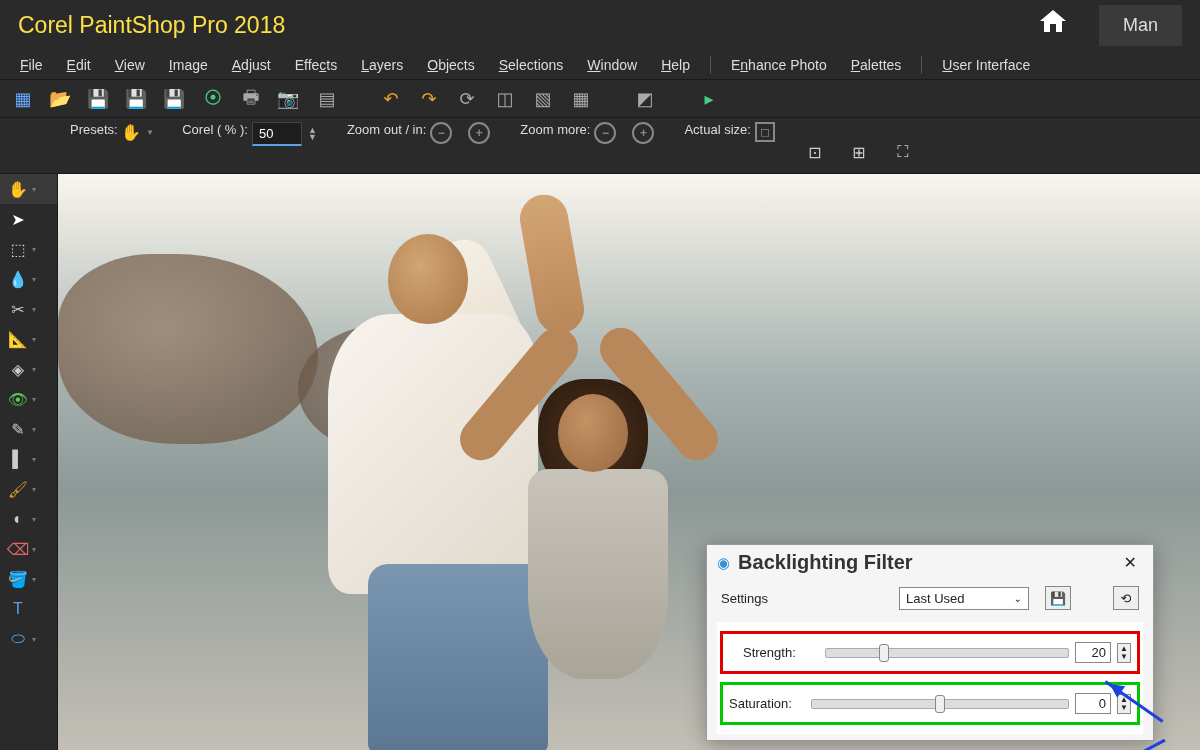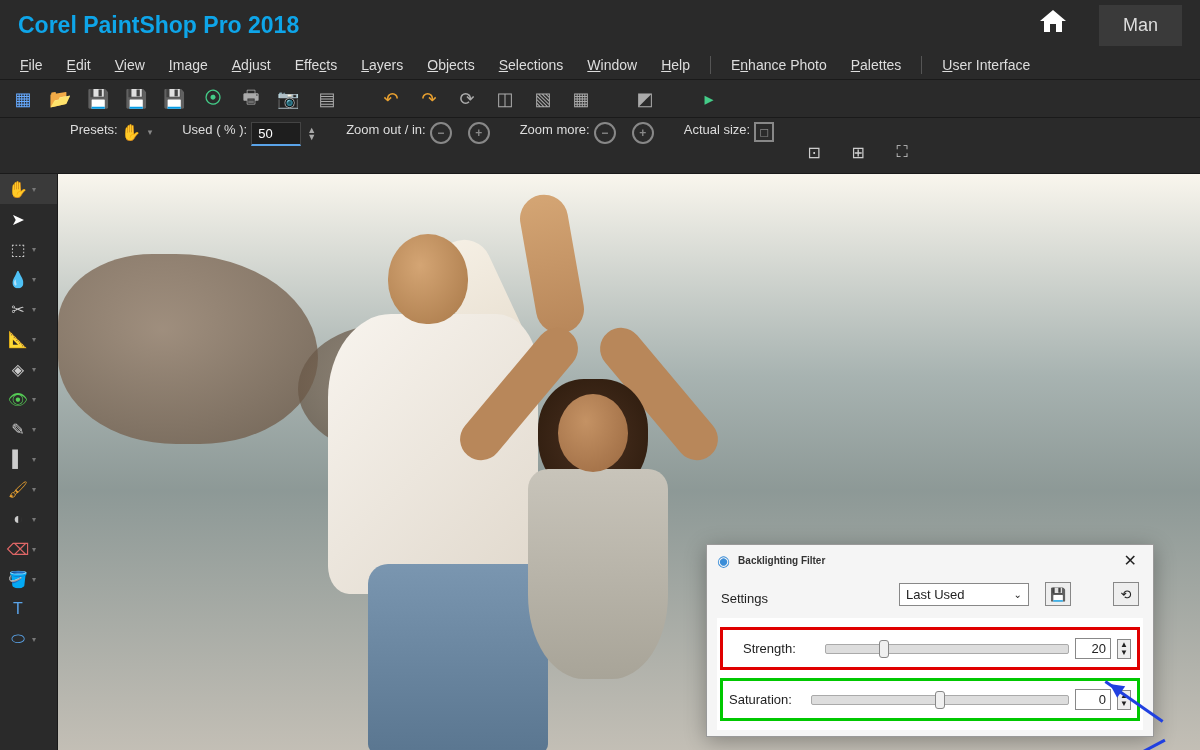--- a/index.html
+++ b/index.html
@@ -1,19 +1,19 @@
 <!DOCTYPE html>
 <html><head>
 <meta charset="utf-8">
 <style>
   * { box-sizing: border-box; margin: 0; padding: 0; font-family: "Segoe UI", Tahoma, sans-serif; }
   body { width: 1200px; height: 750px; background: #2a2a2a; color: #ddd; overflow: hidden; position: relative; }
   
   .title-bar { height: 50px; background: #2a2a2a; display: flex; align-items: center; padding: 0 18px; justify-content: space-between; }
-  .app-title { font-size: 23px; font-weight: 700; color: #0ea5e9; }
+  .app-title { font-size: 23px; font-weight: 400; color: #fde047; }
   .title-right { display: flex; align-items: flex-start; gap: 30px; }
   .home-btn { width: 32px; height: 32px; display: flex; align-items: center; justify-content: center; }
   .tab-btn { background: #3a3a3a; padding: 10px 24px; font-size: 18px; color: #ddd; }
   
   .menu-bar { height: 30px; background: #2a2a2a; display: flex; align-items: center; padding: 0 10px; gap: 4px; font-size: 14px; border-bottom: 1px solid #1a1a1a;}
   .menu-item { padding: 4px 10px; cursor: default; }
   .menu-item u { text-decoration: underline; }
   .menu-sep { width: 1px; height: 18px; background: #555; margin: 0 6px; }
   
   .toolbar { height: 38px; background: #2a2a2a; display: flex; align-items: center; padding: 0 10px; gap: 12px; border-bottom: 1px solid #1a1a1a;}
@@ -47,27 +47,27 @@
   .man-jeans { position:absolute; left:110px; top:350px; width:180px; height:190px; background: linear-gradient(#7a96b0,#5a7690); border-radius: 20px 20px 10px 10px;}
   .girl { position:absolute; left:440px; top:200px; width:220px; height:380px;}
   .girl-head { position:absolute; left:60px; top:20px; width:70px; height:78px; background: radial-gradient(ellipse at 40% 35%, #c49264, #9a6840); border-radius: 50%;}
   .girl-hair { position:absolute; left:40px; top:5px; width:110px; height:120px; background: radial-gradient(#4a3020,#2b1a0c); border-radius: 50% 50% 60% 60%;}
   .girl-arm1 { position:absolute; left:0px; top:-60px; width:42px; height:160px; background:#b8875a; border-radius:30px; transform: rotate(40deg);}
   .girl-arm2 { position:absolute; left:140px; top:-60px; width:42px; height:160px; background:#b8875a; border-radius:30px; transform: rotate(-40deg);}
   .girl-dress { position:absolute; left:30px; top:95px; width:140px; height:210px; background: linear-gradient(#c8c4ba,#a8a498); border-radius: 20px 20px 40% 40%;}
 
   .dialog { position: absolute; top: 370px; left: 648px; width: 448px; background: #f5f5f5; border: 1px solid #999; box-shadow: 0 4px 20px rgba(0,0,0,0.3); color: #222; font-size: 13px;}
   .dlg-title { display: flex; align-items: center; padding: 6px 10px; gap: 8px; }
-  .dlg-title-text { flex: 1; font-weight: 600; font-size: 10px; color: #333;}
+  .dlg-title-text { flex: 1; font-weight: 600; font-size: 20px; color: #333;}
   .dlg-close { font-size: 16px; padding: 0 6px;}
   .dlg-preview-row { display: flex; align-items: center; padding: 6px 14px; }
   .dlg-preview-toggle { display: flex; align-items: center; gap: 6px;}
   .tri::before { content:"▸"; margin-right:4px; font-size:11px;}
   .dlg-prev-check { margin-left: auto; display:flex; align-items:center; gap:4px;}
-  .dlg-settings-row { display: flex; align-items: flex-end; padding: 6px 14px; gap: 16px;}
+  .dlg-settings-row { display: flex; align-items: center; padding: 6px 14px; gap: 16px;}
   .dlg-settings-drop { width: 130px; border:1px solid #888; background:#fff; padding: 3px 6px; display:flex; justify-content:space-between; align-items:center;}
   .dlg-small-btn { width:26px; height:24px; border:1px solid #888; background:#eee; display:flex; align-items:center; justify-content:center; font-size:13px;}
   .dlg-params { background:#fff; margin: 6px 10px; padding: 8px 4px;}
   .slider-row { display:flex; align-items:center; padding: 8px 6px; gap:6px; margin: 4px 2px;}
   .slider-row.hl-red { outline: 3px solid #e00000; padding-left: 20px; }
   .slider-row.hl-green { outline: 3px solid #00c800; margin-top: 14px;}
   .slider-label { width: 76px;}
   .slider { flex:1; height: 10px; background:#ddd; border:1px solid #aaa; position:relative; border-radius:2px;}
   .slider-thumb { position:absolute; top:-5px; width:10px; height:18px; background:#f0f0f0; border:1px solid #888; border-radius:3px;}
   .slider-val { width:36px; border:1px solid #888; background:#fff; padding:2px 4px; text-align:right;}
@@ -137,21 +137,21 @@
 
 <div class="options-bar">
   <div class="opt-group">
     <div>Presets:</div>
     <div class="opt-row">
         <span class="tool-ico" style="color:#e8a030">✋</span>
         <span style="font-size:9px;color:#888">▾</span>
       </div>
   </div>
   <div class="opt-group">
-    <div>Used ( % ):</div>
+    <div>Corel ( % ):</div>
     <div class="opt-row">
       <input class="zoom-input" value="50" style="">
       <div class="spin-btns">
           <span>▲</span>
           <span>▼</span>
         </div>
     </div>
   </div>
   <div class="opt-group">
     <div>Zoom out / in:</div>

